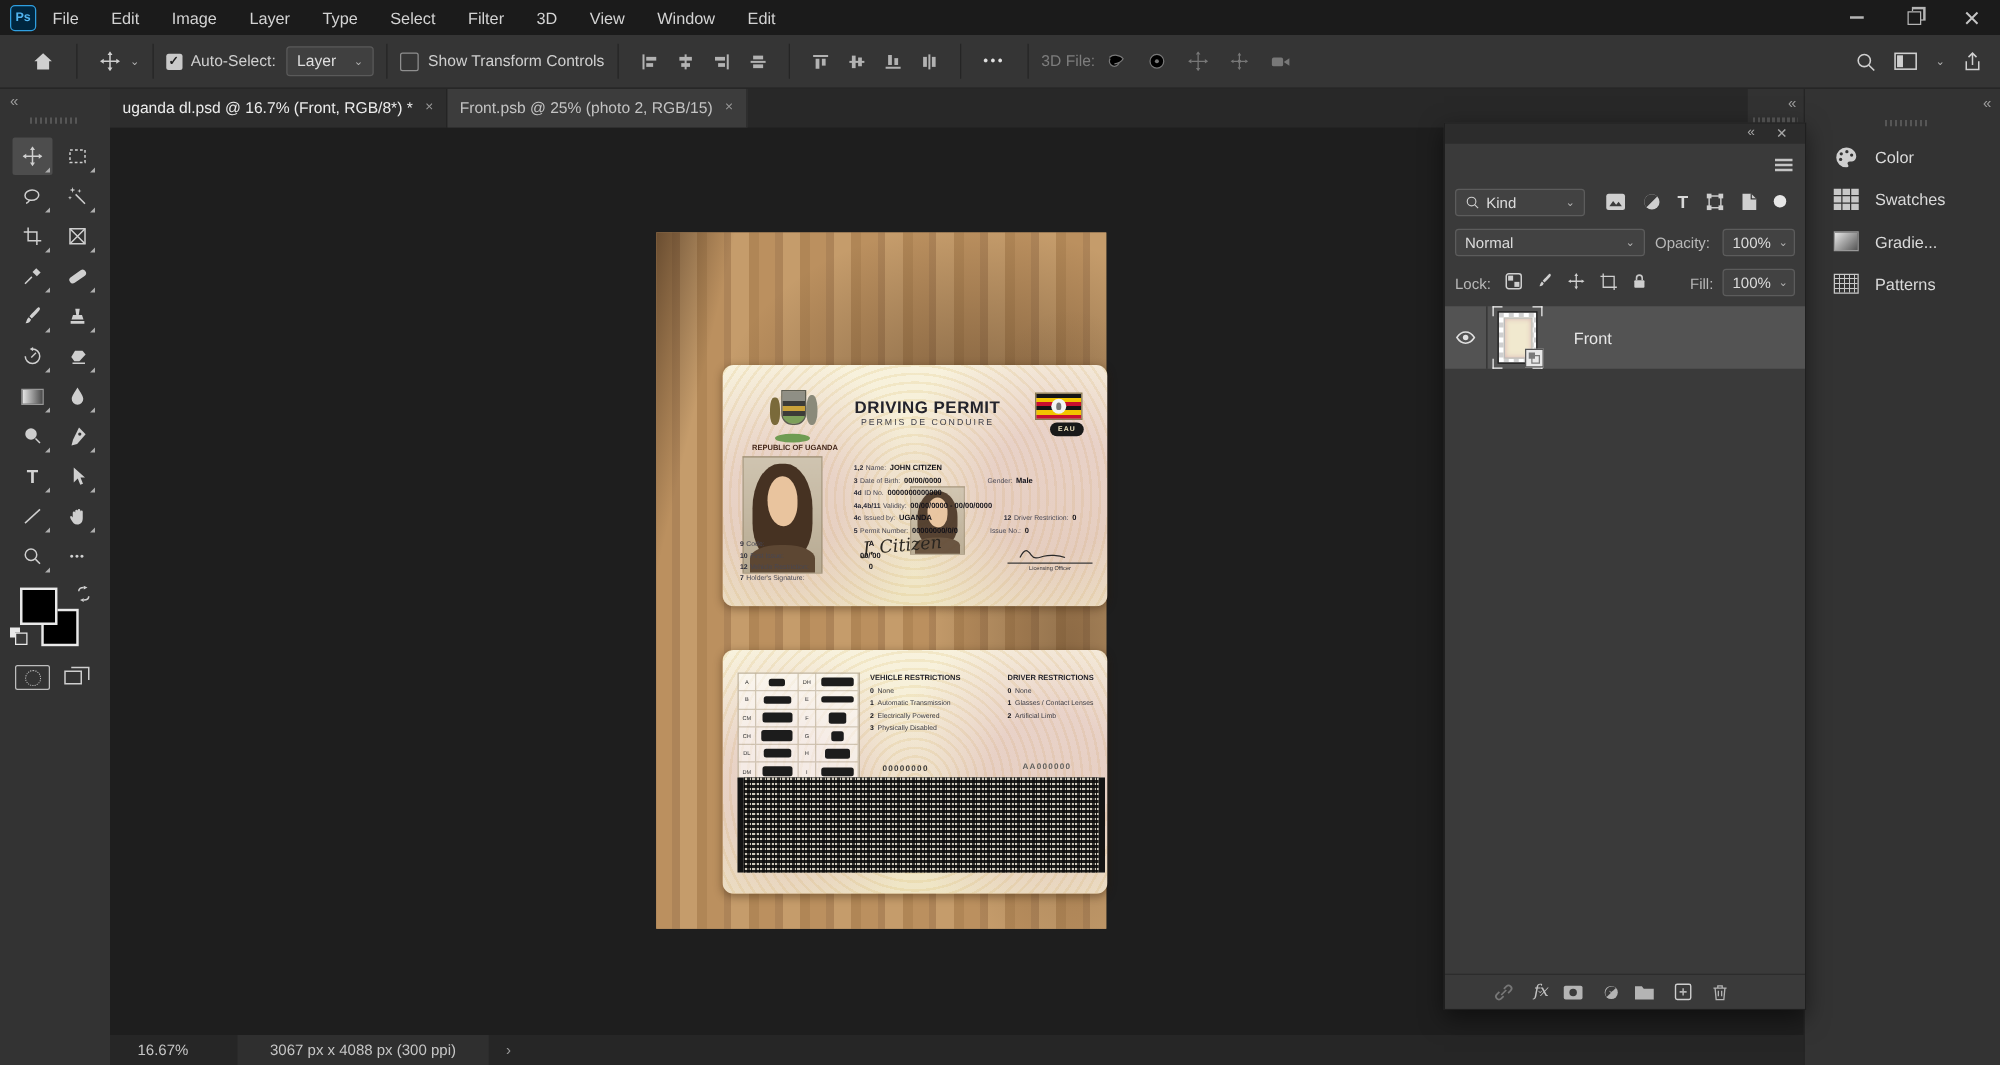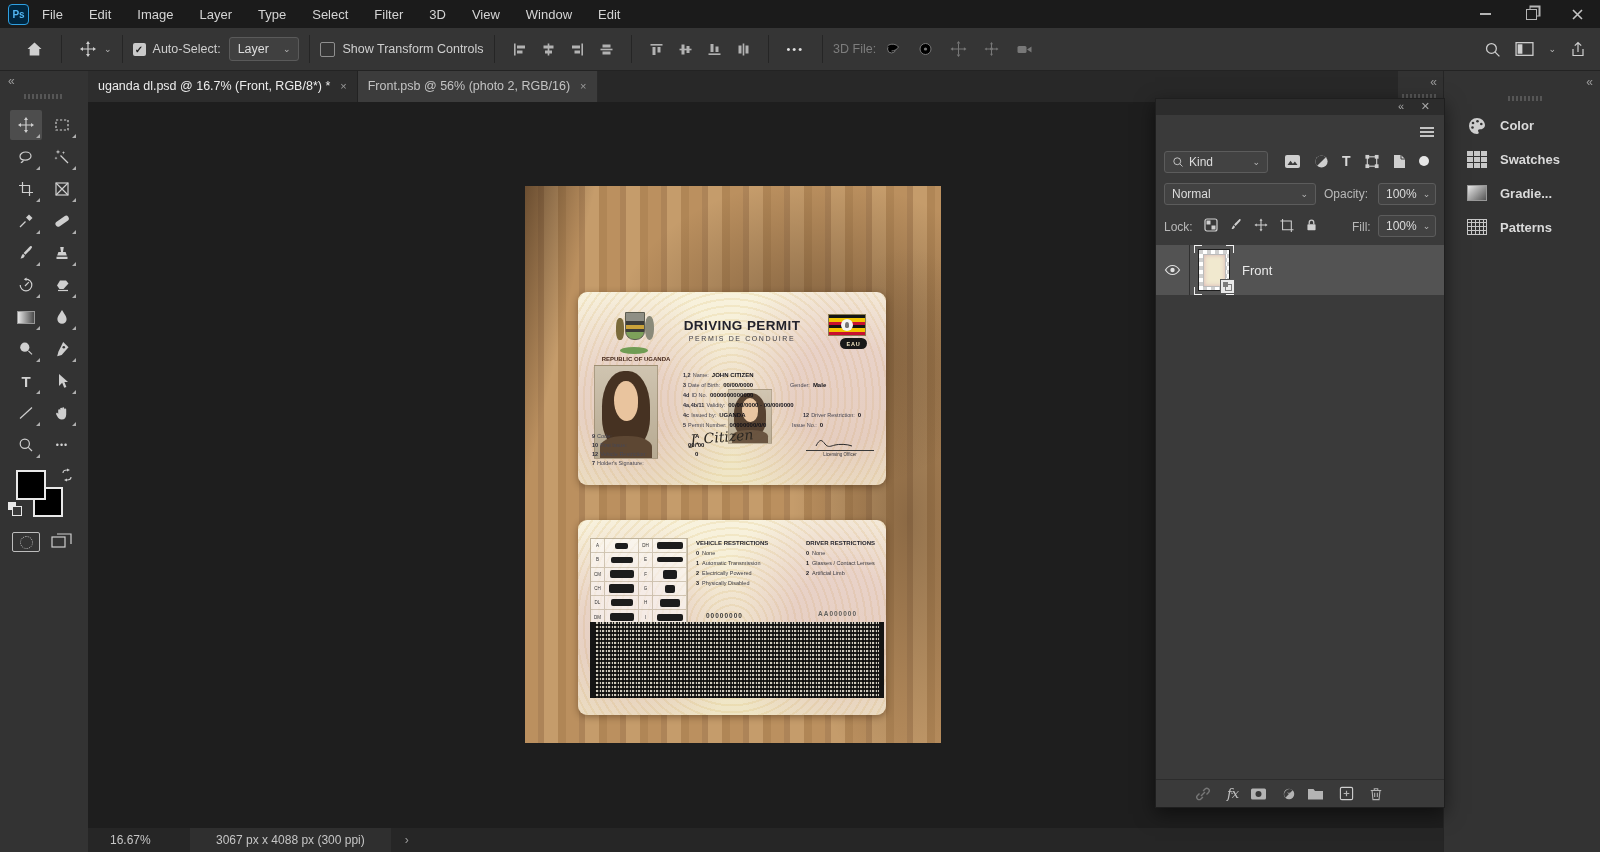--- a/index.html
+++ b/index.html
@@ -72,21 +72,21 @@
 
   
   #pasteboard{position:absolute;left:88px;top:102px;width:1355px;height:726px;background:#1e1e1e;z-index:1;}
   #statusbar{position:absolute;left:88px;top:828px;width:1355px;height:24px;background:#262626;z-index:5;
     display:flex;align-items:center;color:#c6c6c6;font-size:12px;}
   #statuszoom{margin-left:22px;width:80px;}
   #statusinfo{background:#2f2f2f;height:24px;display:flex;align-items:center;padding:0 26px;color:#c6c6c6;}
   #statuschev{margin-left:14px;color:#9a9a9a;font-size:12px;}
 
   
-  #docphoto{position:absolute;left:437px;top:84px;width:416px;height:557px;
+  #docphoto{position:absolute;left:437px;top:84px;width:360px;height:557px;
     background:
       linear-gradient(103deg, rgba(52,33,18,.6) 0%, rgba(52,33,18,0) 13%),
       radial-gradient(ellipse 300px 230px at 70% 27%, rgba(64,44,26,.5), rgba(64,44,26,0) 68%),
       radial-gradient(ellipse 160px 380px at 92% 60%, rgba(64,44,26,.38), transparent 72%),
       repeating-linear-gradient(90deg,#bb905f 0 13px,#ad8458 13px 19px,#c59c6b 19px 33px,#b08656 33px 41px),
       #b98e5e;}
   .card{position:absolute;left:53px;width:308px;border-radius:9px;box-shadow:0 2px 7px rgba(45,25,8,.4);
     background:
       radial-gradient(circle at 16% 58%, rgba(187,110,152,.20) 0 16%, transparent 42%),
       radial-gradient(circle at 86% 52%, rgba(187,110,152,.22) 0 18%, transparent 46%),
@@ -143,21 +143,21 @@
       repeating-linear-gradient(90deg, rgba(10,10,10,.92) 0 1px, transparent 1px 3px, rgba(10,10,10,.78) 3px 5px, transparent 5px 6px),
       repeating-linear-gradient(0deg, rgba(0,0,0,.85) 0 2px, transparent 2px 4px),
       #cfcabc;
     border-left:5px solid #141414;border-right:5px solid #141414;}
 
   
   #rightdock{position:absolute;left:1443px;top:70px;width:157px;height:782px;background:#333333;border-left:1px solid #252525;z-index:8;}
   #rightdock .collapse{position:absolute;right:9px;top:5px;color:#9c9c9c;font-size:12px;letter-spacing:-1px;}
   #rightdock .grip{position:absolute;left:64px;top:26px;width:36px;}
   .dockitem{position:absolute;left:0;width:157px;height:34px;display:flex;align-items:center;gap:12px;padding-left:22px;box-sizing:border-box;}
-  .dockitem span{color:#dadada;font-size:13px;font-weight:bold;}
+  .dockitem span{color:#dadada;font-size:13px;font-weight:normal;}
   .dock-ic{width:22px;display:flex;justify-content:center;}
   .sw-grid{display:grid;grid-template-columns:repeat(3,6px);grid-auto-rows:5px;gap:1px;}
   .sw-grid i{background:#c8c8c8;}
   .grad-ic{width:18px;height:14px;border:1px solid #999;background:linear-gradient(135deg,#e8e8e8,#555);}
   .pat-ic{width:18px;height:14px;border:1px solid #c8c8c8;background:
     repeating-linear-gradient(0deg,transparent 0 3px,#c8c8c8 3px 4px),
     repeating-linear-gradient(90deg,transparent 0 3px,#c8c8c8 3px 4px);}
 
   
   #layerspanel{position:absolute;left:1155px;top:98px;width:290px;height:710px;background:#3a3a3a;
@@ -189,21 +189,21 @@
     box-shadow:inset 0 0 4px rgba(190,120,150,.5);border:.5px solid #bbb;}
   .thumb.wood{background:linear-gradient(180deg,#bb905f 0 62%,#e9e2cc 62% 72%,#262626 72% 88%,#bb905f 88%);}
   .brk{position:absolute;width:7px;height:7px;border:1.6px solid #f2f2f2;}
   .brk.tl{left:-4px;top:-4px;border-right:none;border-bottom:none;}
   .brk.tr{right:-4px;top:-4px;border-left:none;border-bottom:none;}
   .brk.bl{left:-4px;bottom:-4px;border-right:none;border-top:none;}
   .brk.br{right:-4px;bottom:-4px;border-left:none;border-top:none;}
   .sobadge{position:absolute;right:-5px;bottom:-3px;width:13px;height:13px;background:#e8e8e8;border:1px solid #555;}
   .sobadge i{position:absolute;left:2px;top:2px;width:5px;height:5px;background:#7a7a7a;}
   .sobadge b{position:absolute;right:2px;bottom:2px;width:5px;height:5px;border:1.2px solid #7a7a7a;}
-  .lname{margin-left:12px;font-size:13px;color:#e8e8e8;}
+  .lname{margin-left:29px;font-size:13px;color:#e8e8e8;}
   #lrow1{top:146px;background:#535353;}
   #lrow2{top:196px;border-bottom:1px solid #333;}
   #lp-bottom{position:absolute;left:0;bottom:0;width:100%;height:28px;background:#3a3a3a;border-top:1px solid #2c2c2c;
     display:flex;align-items:center;gap:15px;padding-left:38px;box-sizing:border-box;}
   .fx{font-style:italic;font-size:13px;color:#c2c2c2;font-family:"DejaVu Serif",serif;}
   .tinychev{font-size:7px;color:#b0b0b0;margin-left:-10px;align-self:flex-end;margin-bottom:5px;}
 </style>
 </head>
 <body>
 
@@ -519,21 +519,21 @@
       </svg>
   </div>
 </div>
 
 <div id="tabstrip">
   <div class="doctab active">
     <span>uganda dl.psd @ 16.7% (Front, RGB/8*) *</span>
     <span class="tabx">×</span>
   </div>
   <div class="doctab inactive">
-    <span>Front.psb @ 56% (photo 2, RGB/16)</span>
+    <span>Front.psb @ 25% (photo 2, RGB/15)</span>
     <span class="tabx">×</span>
   </div>
 </div>
 <div id="ministrip">
   <div class="collapse">«</div>
   <div class="grip"></div>
 </div>
 
 <div id="pasteboard">
   <div id="docphoto">

